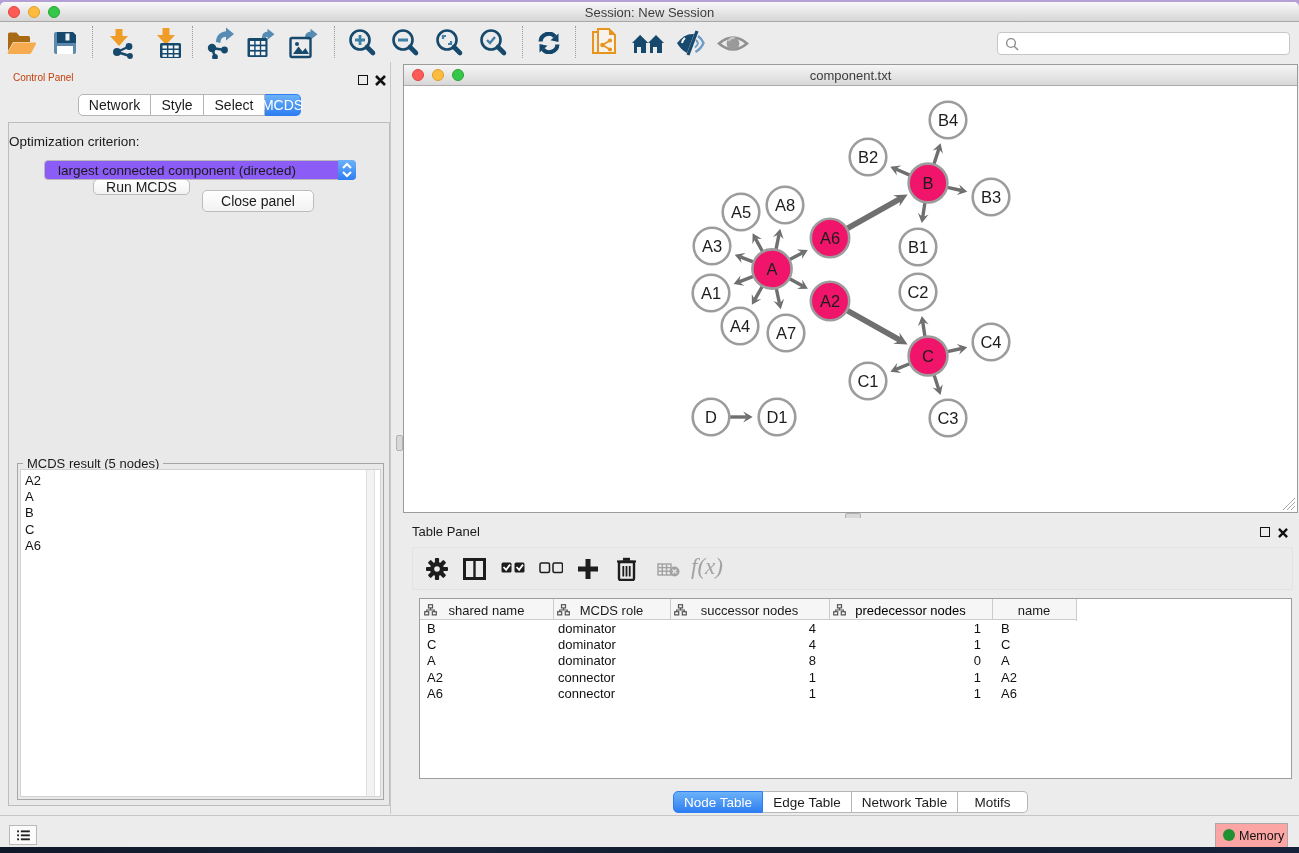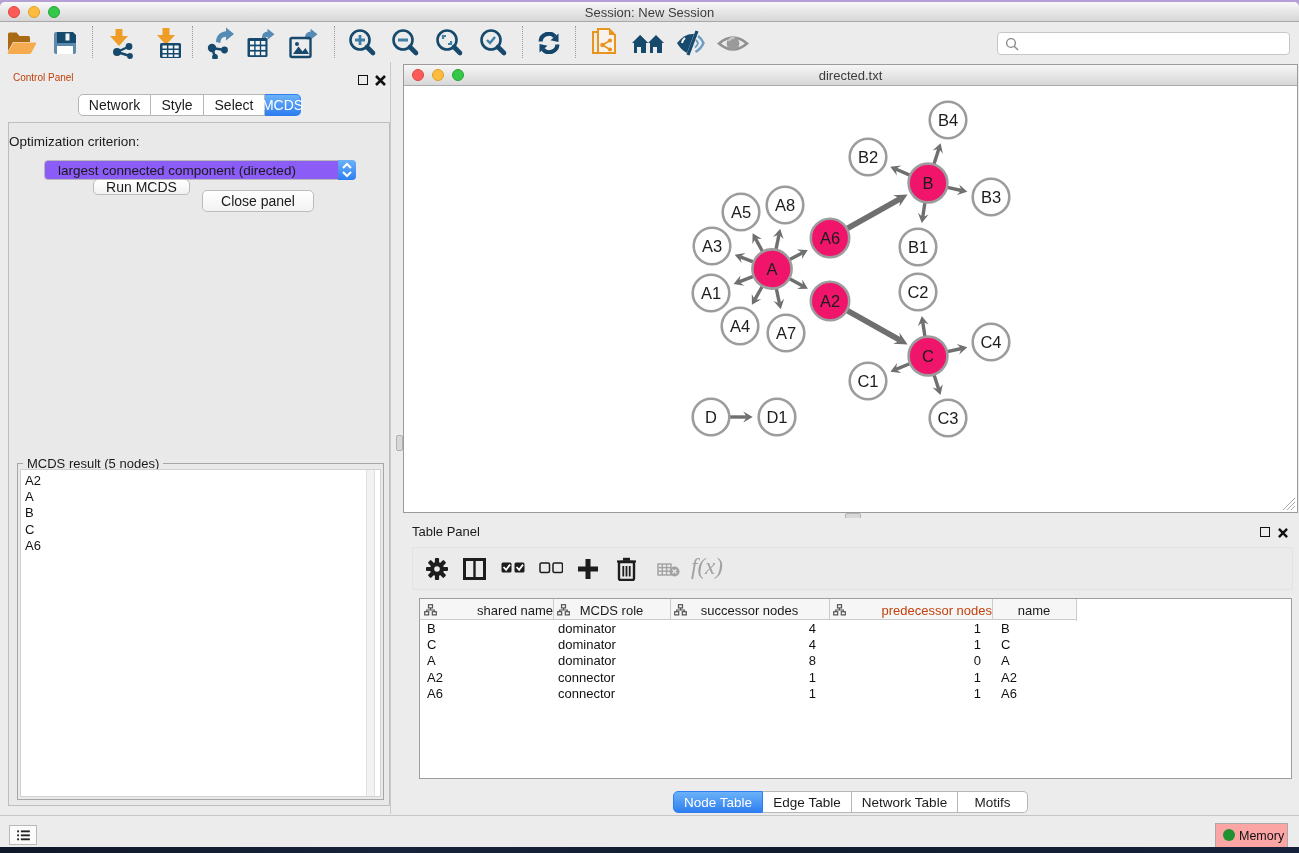--- a/index.html
+++ b/index.html
@@ -219,21 +219,21 @@
       </div>
     </div>
   </div>
   <div class="abs" style="left:396px;top:433px;width:7px;height:16px;background:#d8d8d8;border:1px solid #b2b2b2;border-radius:2px"></div>
   <div class="abs" style="left:845px;top:511px;width:16px;height:7px;background:#d8d8d8;border:1px solid #b2b2b2;border-radius:2px"></div>
   <div class="netwin">
     <div class="nettb">
       <div class="tl" style="left:8px;top:4px;background:#fc5b57;border:0.5px solid #e2463d"></div>
       <div class="tl" style="left:28px;top:4px;background:#fdbc40;border:0.5px solid #dfa023"></div>
       <div class="tl" style="left:48px;top:4px;background:#34c84a;border:0.5px solid #2aa334"></div>
-      <div class="ttext" style="top:3px">directed.txt</div>
+      <div class="ttext" style="top:3px">component.txt</div>
     </div>
     <svg class="abs" style="right:2px;bottom:2px" width="12" height="12" viewBox="0 0 12 12">
       <g stroke="#aaaaaa" stroke-width="1">
           <line x1="12" y1="0" x2="0" y2="12"></line>
           <line x1="12" y1="4" x2="4" y2="12"></line>
           <line x1="12" y1="8" x2="8" y2="12"></line>
         </g>
     </svg>
     <div class="abs" style="left:1px;top:21px;width:891px;height:425px;overflow:hidden">
 <svg width="894" height="427" style="position:absolute;left:0;top:0">
@@ -391,21 +391,21 @@
 <div class="abs" style="left:656px;top:0;width:1px;height:22px;background:#cccccc"></div>
 <div class="abs" style="left:0px;top:0;width:133px;height:21px">
           <svg width="13" height="12" viewBox="0 0 13 12" style="position:absolute;left:4px;top:5px">
             <g fill="none" stroke="#555" stroke-width="1.2">
               <rect x="4.5" y="0.7" width="4" height="3.2"></rect>
               <rect x="0.7" y="7.7" width="4" height="3.2"></rect>
               <rect x="8.3" y="7.7" width="4" height="3.2"></rect>
               <path d="M6.5 4 v2 M2.7 7.7 v-1.7 h7.6 v1.7"></path>
             </g>
           </svg>
-          <div style="position:absolute;left:0;top:4px;width:100%;text-align:right;font-size:13px;color:#1a1a1a">shared name</div>
+          <div style="position:absolute;left:0;top:4px;width:100%;text-align:center;font-size:13px;color:#1a1a1a">shared name</div>
         </div>
 <div class="abs" style="left:133px;top:0;width:117px;height:21px">
           <svg width="13" height="12" viewBox="0 0 13 12" style="position:absolute;left:4px;top:5px">
             <g fill="none" stroke="#555" stroke-width="1.2">
               <rect x="4.5" y="0.7" width="4" height="3.2"></rect>
               <rect x="0.7" y="7.7" width="4" height="3.2"></rect>
               <rect x="8.3" y="7.7" width="4" height="3.2"></rect>
               <path d="M6.5 4 v2 M2.7 7.7 v-1.7 h7.6 v1.7"></path>
             </g>
           </svg>
@@ -424,21 +424,21 @@
         </div>
 <div class="abs" style="left:409px;top:0;width:163px;height:21px">
           <svg width="13" height="12" viewBox="0 0 13 12" style="position:absolute;left:4px;top:5px">
             <g fill="none" stroke="#555" stroke-width="1.2">
               <rect x="4.5" y="0.7" width="4" height="3.2"></rect>
               <rect x="0.7" y="7.7" width="4" height="3.2"></rect>
               <rect x="8.3" y="7.7" width="4" height="3.2"></rect>
               <path d="M6.5 4 v2 M2.7 7.7 v-1.7 h7.6 v1.7"></path>
             </g>
           </svg>
-          <div style="position:absolute;left:0;top:4px;width:100%;text-align:right;font-size:13px;color:#c2410c">predecessor nodes</div>
+          <div style="position:absolute;left:0;top:4px;width:100%;text-align:center;font-size:13px;color:#000000">predecessor nodes</div>
         </div>
 <div class="abs" style="left:572px;top:0;width:84px;height:21px">
           <div style="position:absolute;left:0;top:4px;width:100%;text-align:center;font-size:13px;color:#1a1a1a">name</div>
         </div>
 <div class="abs" style="left:0;top:22.0px;width:660px;height:16px;font-size:13px;color:#111">
           <span class="abs" style="left:7px">B</span>
           <span class="abs" style="left:138px">dominator</span>
           <span class="abs" style="left:250px;width:146px;text-align:right">4</span>
           <span class="abs" style="left:409px;width:152px;text-align:right">1</span>
           <span class="abs" style="left:581px">B</span>

